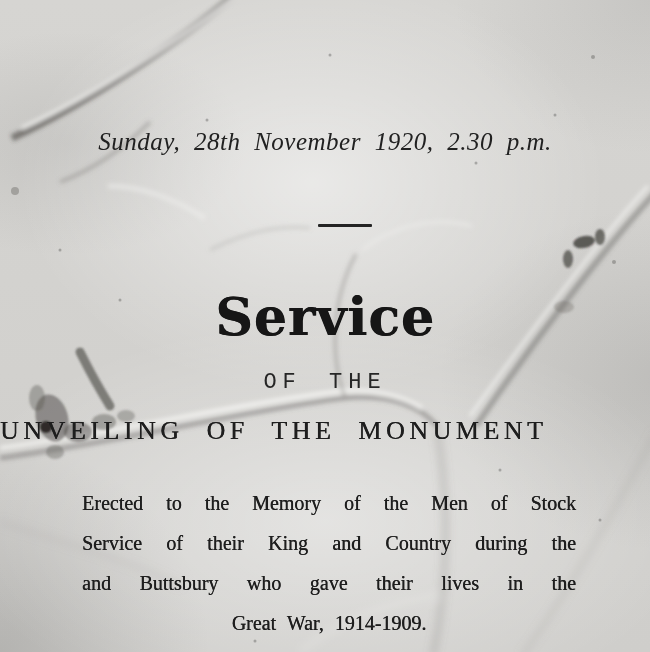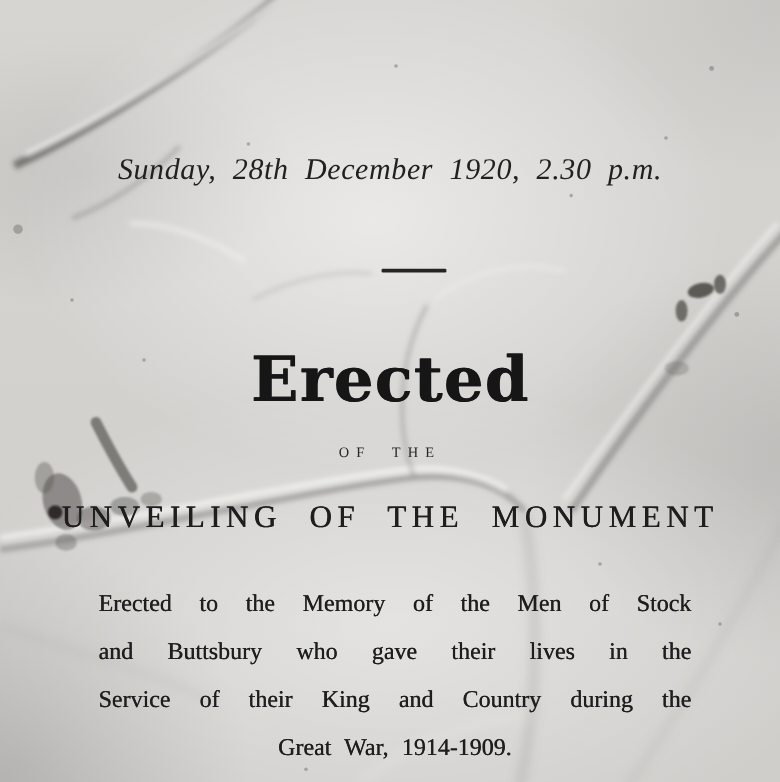--- a/index.html
+++ b/index.html
@@ -52,29 +52,30 @@
     font-weight: bold;
     font-size: 52px;
     letter-spacing: 1px;
     color: #161616;
     text-shadow: 0.6px 0 0 #161616;
   }
   .subtitle {
     position: absolute;
     top: 370px; left: 0; right: 0;
     text-align: center;
-    font-size: 12px;
+    font-size: 22px;
     letter-spacing: 6px;
     word-spacing: 8px;
     color: #262626;
+    font-family: Liberation Mono, monospace;
   }
   .heading {
     position: absolute;
     top: 416px; left: 0; right: 0;
-    text-align: center;
+    text-align: left;
     font-size: 26px;
     letter-spacing: 4.5px;
     word-spacing: 12px;
     color: #1e1e1e;
     text-shadow: 0.3px 0 0 #1e1e1e;
   }
   .body-text {
     position: absolute;
     top: 483px; left: 82px; right: 74px;
     font-size: 20px;
@@ -166,31 +167,31 @@
       <circle cx="500" cy="470" r="1.5"></circle>
       <circle cx="255" cy="641" r="1.5"></circle>
       <circle cx="600" cy="520" r="1.5"></circle>
       <circle cx="555" cy="115" r="1.5"></circle>
       <circle cx="60" cy="250" r="1.5"></circle>
     </g>
   </svg>
 
   <div class="textlayer">
 
-    <div class="date-line">Sunday, 28th December 1920, 2.30 p.m.</div>
+    <div class="date-line">Sunday, 28th November 1920, 2.30 p.m.</div>
 
     <div class="divider"></div>
 
-    <div class="title">Erected</div>
+    <div class="title">Service</div>
 
     <div class="subtitle">OF THE</div>
 
     <div class="heading">UNVEILING OF THE MONUMENT</div>
 
     <div class="body-text">
       <div class="line">Erected to the Memory of the Men of Stock</div>
+      <div class="line">Service of their King and Country during the</div>
       <div class="line">and Buttsbury who gave their lives in  the</div>
-      <div class="line">Service of their King and Country during the</div>
       <div class="line last">Great War, 1914-1909.</div>
     </div>
 
   </div>
 </div>
 
 </body></html>

